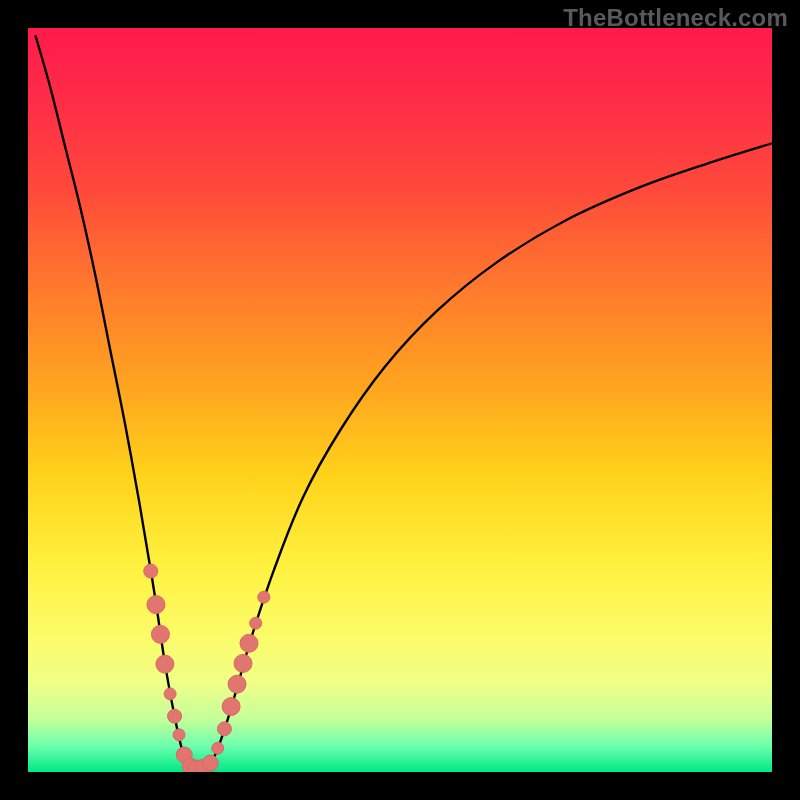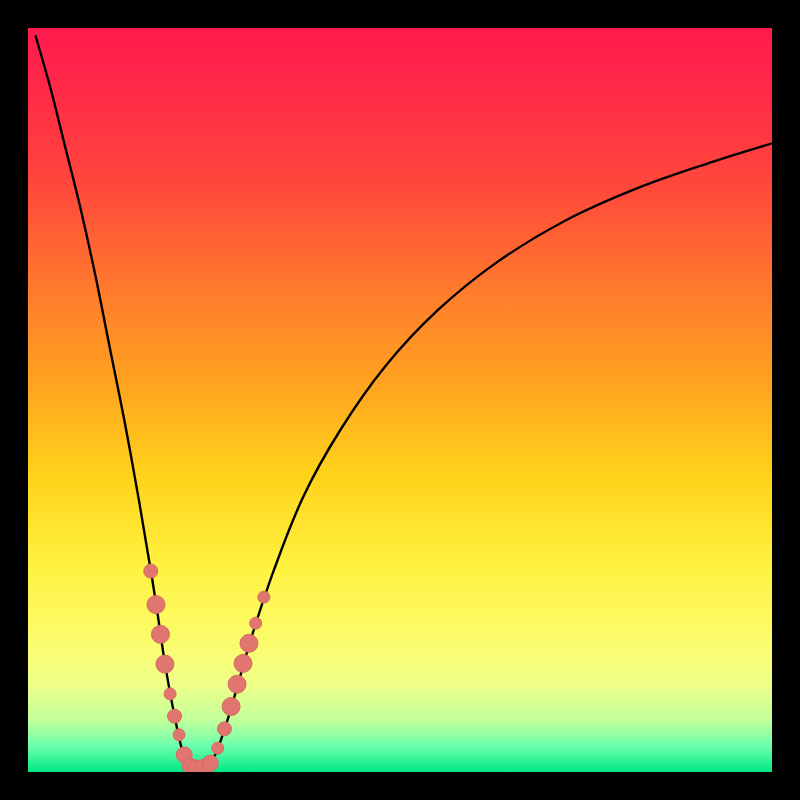--- a/index.html
+++ b/index.html
@@ -28,20 +28,21 @@
       width: 744px;
       height: 744px;
       overflow: hidden;
     }
     .plot svg { display: block; }
   </style>
 </head>
 <body>
 
 <div class="frame">
+  <div class="watermark">TheBottleneck.com</div>
 
   <div class="plot">
     <svg id="chart-svg" width="744" height="744" viewBox="0 0 744 744">
       <defs>
         <linearGradient id="bg-grad" x1="0" y1="0" x2="0" y2="1">
             <stop offset="0%" stop-color="#ff1a4d"></stop>
             <stop offset="10%" stop-color="#ff2d46"></stop>
             <stop offset="22%" stop-color="#ff4a3a"></stop>
             <stop offset="35%" stop-color="#ff7a2d"></stop>
             <stop offset="48%" stop-color="#ffa41f"></stop>

